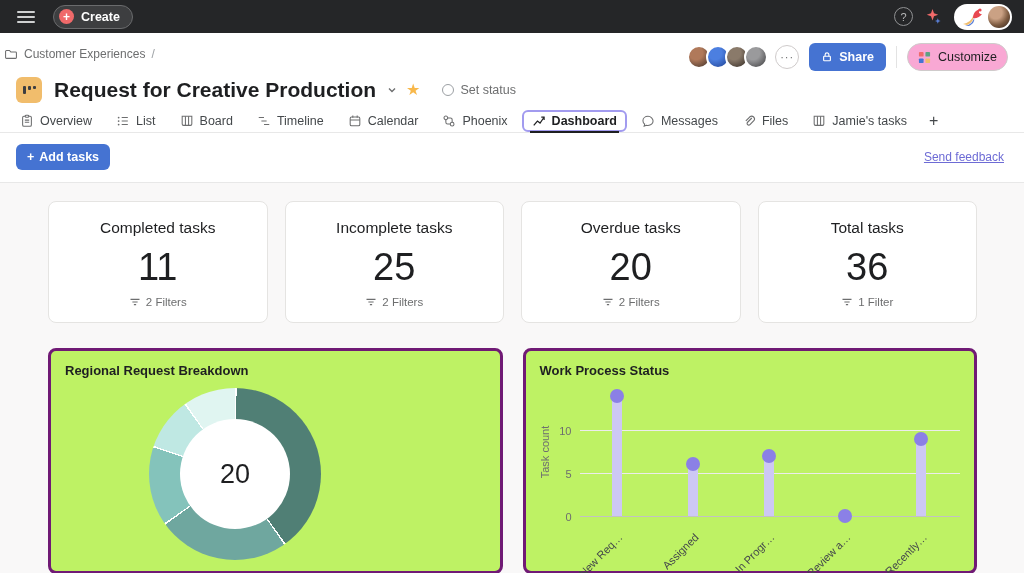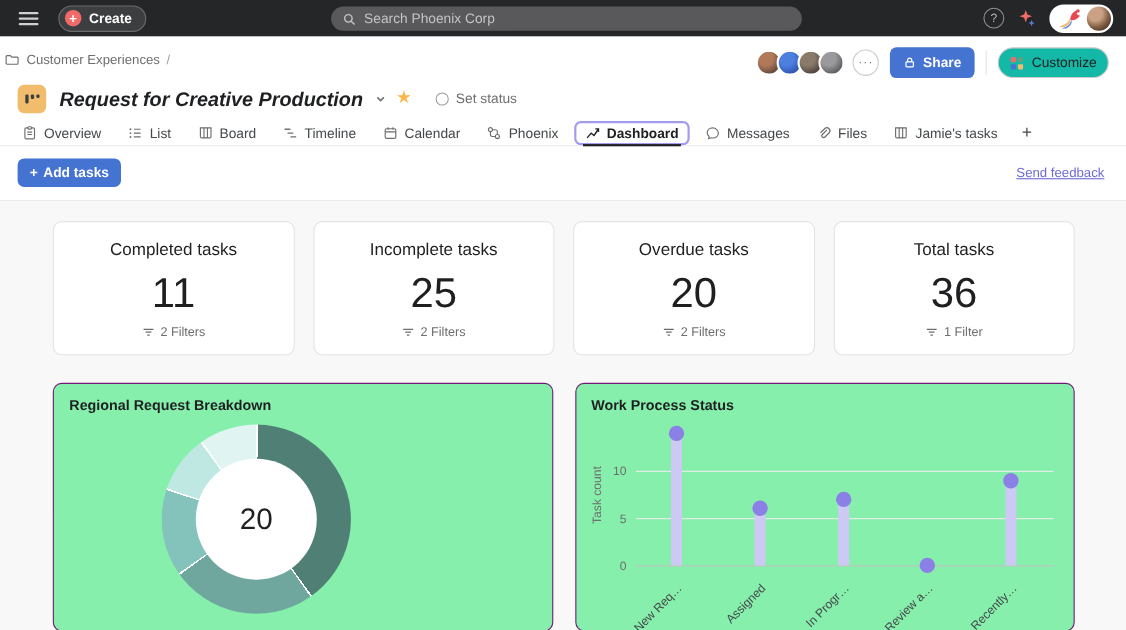--- a/index.html
+++ b/index.html
@@ -34,39 +34,39 @@
   .header { background:#fff; }
   .header-top { display:flex; justify-content:space-between; align-items:flex-start; padding:10px 16px 0 4px; }
   .crumb { display:flex; align-items:center; gap:6px; color:#6d6e6f; font-size:12px; padding-top:4px; }
   .crumb .sep { color:#9ca0a4; }
   .title-row { display:flex; align-items:center; gap:8px; padding:6px 16px 4px 16px; }
   .proj-icon { width:26px; height:26px; border-radius:6px; background:#f1bd6c; position:relative; cursor:pointer; }
   .proj-icon i { position:absolute; background:#3d3e40; border-radius:1px; }
   .proj-icon i:nth-child(1){ left:7px; top:9px; width:3px; height:8px; }
   .proj-icon i:nth-child(2){ left:12px; top:9px; width:3px; height:4px; }
   .proj-icon i:nth-child(3){ left:17px; top:9px; width:3px; height:3px; }
-  .page-title { font-size:18px; font-weight:700; color:#1e1f21; margin-left:4px;font-style:italic; }
+  .page-title { font-size:21px; font-weight:700; color:#1e1f21; margin-left:4px; }
   .chev { color:#6d6e6f; cursor:pointer; display:flex; margin-left:2px; }
   .fav-star { color:#f8b84b; font-size:16px; cursor:pointer; line-height:1; }
   .set-status { display:flex; align-items:center; gap:6px; color:#6d6e6f; font-size:12.5px;
     margin-left:14px; cursor:pointer; }
   .status-ring { width:12px; height:12px; border-radius:50%; border:1.5px solid #9ca0a4; }
 
   .header-right { display:flex; align-items:center; gap:10px; }
   .avatar-stack { display:flex; align-items:center; }
   .avatar-stack .av { width:24px; height:24px; border-radius:50%; border:2px solid #fff;
     margin-left:-5px; cursor:pointer; }
   .avatar-stack .av:first-child { margin-left:0; }
   .av-more { width:24px; height:24px; border-radius:50%; border:1px solid #cfcbcb; background:#fff;
     color:#6d6e6f; display:flex; align-items:center; justify-content:center; font-size:11px;
     margin-left:-3px; cursor:pointer; letter-spacing:1px; }
   .share-btn { height:28px; background:#4573d2; color:#fff; border:none; border-radius:6px;
     display:flex; align-items:center; gap:6px; padding:0 12px; font-size:12.5px; font-weight:600; cursor:pointer; }
   .vdiv { width:1px; height:22px; background:#e3e3e3; }
-  .customize-btn { height:28px; background:#14b8a6; border:1px solid #cfcbcb; border-radius:14px;
+  .customize-btn { height:28px; background:#f9a8d4; border:1px solid #cfcbcb; border-radius:14px;
     display:flex; align-items:center; gap:7px; padding:0 10px; font-size:12.5px; color:#1e1f21; cursor:pointer; }
 
   
   .tabs { display:flex; align-items:center; gap:4px; padding:2px 10px 0 10px;
     border-bottom:1px solid #e8e8e8; height:26px; }
   .tab { display:flex; align-items:center; gap:6px; color:#44484b; font-size:12.5px;
     padding:3px 8px; border-radius:6px; cursor:pointer; position:relative; height:22px; border:2px solid transparent; }
   .tab svg { color:#6d6e6f; }
   .tab.active { font-weight:700; color:#1e1f21; border:2px solid #a29bef; }
   .tab.active svg { color:#1e1f21; }
@@ -84,21 +84,21 @@
   .main { background:#f9f8f8; height:401px; padding:18px 47px 0 48px; }
   .stats-grid { display:grid; grid-template-columns:repeat(4,1fr); gap:17px; }
   .stat-card { background:#fff; border:1px solid #e5e4e2; border-radius:8px; height:122px;
     display:flex; flex-direction:column; align-items:center; justify-content:space-between;
     padding:17px 10px 14px 10px; cursor:pointer; }
   .stat-title { font-size:15.5px; color:#1e1f21; }
   .stat-value { font-size:38px; color:#1e1f21; line-height:1; }
   .stat-filters { display:flex; align-items:center; gap:5px; color:#6d6e6f; font-size:11.5px; }
 
   .charts-grid { display:grid; grid-template-columns:1fr 1fr; gap:20px; margin-top:25px; }
-  .chart-card { background:#86efac; border:1px solid #701a75; border-radius:8px; height:226px;
+  .chart-card { background:#bef264; border:3px solid #701a75; border-radius:8px; height:226px;
     position:relative; cursor:pointer; }
   .chart-title { position:absolute; left:14px; top:12px; font-size:13px; font-weight:700; color:#1e1f21; }
 
   
   .donut-wrap { position:absolute; left:98px; top:37px; width:172px; height:172px; }
   .donut { width:172px; height:172px; border-radius:50%; position:relative; }
   .donut-hole { position:absolute; left:31px; top:31px; width:110px; height:110px; border-radius:50%;
     background:#fff; display:flex; align-items:center; justify-content:center; }
   .donut-total { font-size:27px; color:#1e1f21; }
   .legend { position:absolute; left:312px; top:72px; display:flex; flex-direction:column; gap:8px; }
@@ -126,29 +126,20 @@
 
 <div class="topbar">
   <div class="hamburger">
       <span></span>
       <span></span>
       <span></span>
     </div>
   <div class="create-btn">
     <span class="create-plus icon">+</span>
     <span class="create-label">Create</span>
-  </div>
-  <div class="search-pill">
-    <span class="icon">
-      <svg width="13" height="13" viewBox="0 0 16 16" fill="none" stroke="#c3c3c5" stroke-width="1.6">
-        <circle cx="7" cy="7" r="4.2"></circle>
-          <line x1="10.2" y1="10.2" x2="14" y2="14"></line>
-        </svg>
-    </span>
-    <input class="search-input" placeholder="Search Phoenix Corp" style="">
   </div>
   <div class="topbar-right">
     <div class="help-circle">?</div>
     <span class="sparkle icon">
       <svg width="17" height="17" viewBox="0 0 17 17">
         <path d="M7.5 1l1.5 4.2L13.2 6.7 9 8.2 7.5 12.4 6 8.2 1.8 6.7 6 5.2z" fill="#f06a6a"></path>
         <path d="M12.8 10.2l.8 2 2 .8-2 .8-.8 2-.8-2-2-.8 2-.8z" fill="#5a7fd6"></path>
       </svg>
     </span>
     <div class="user-pill">

